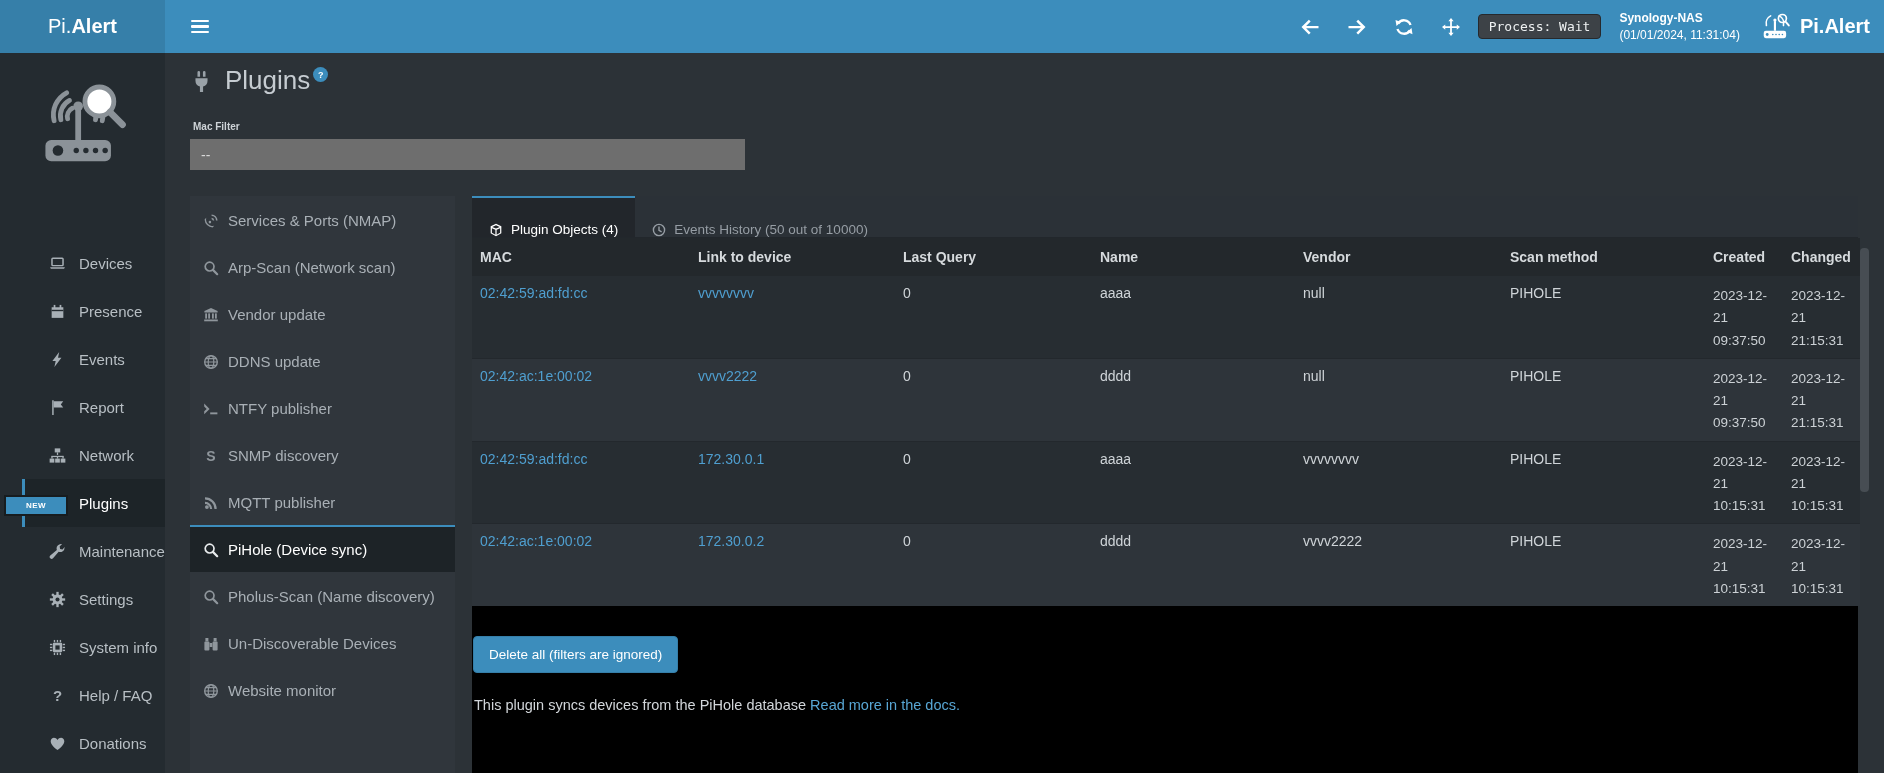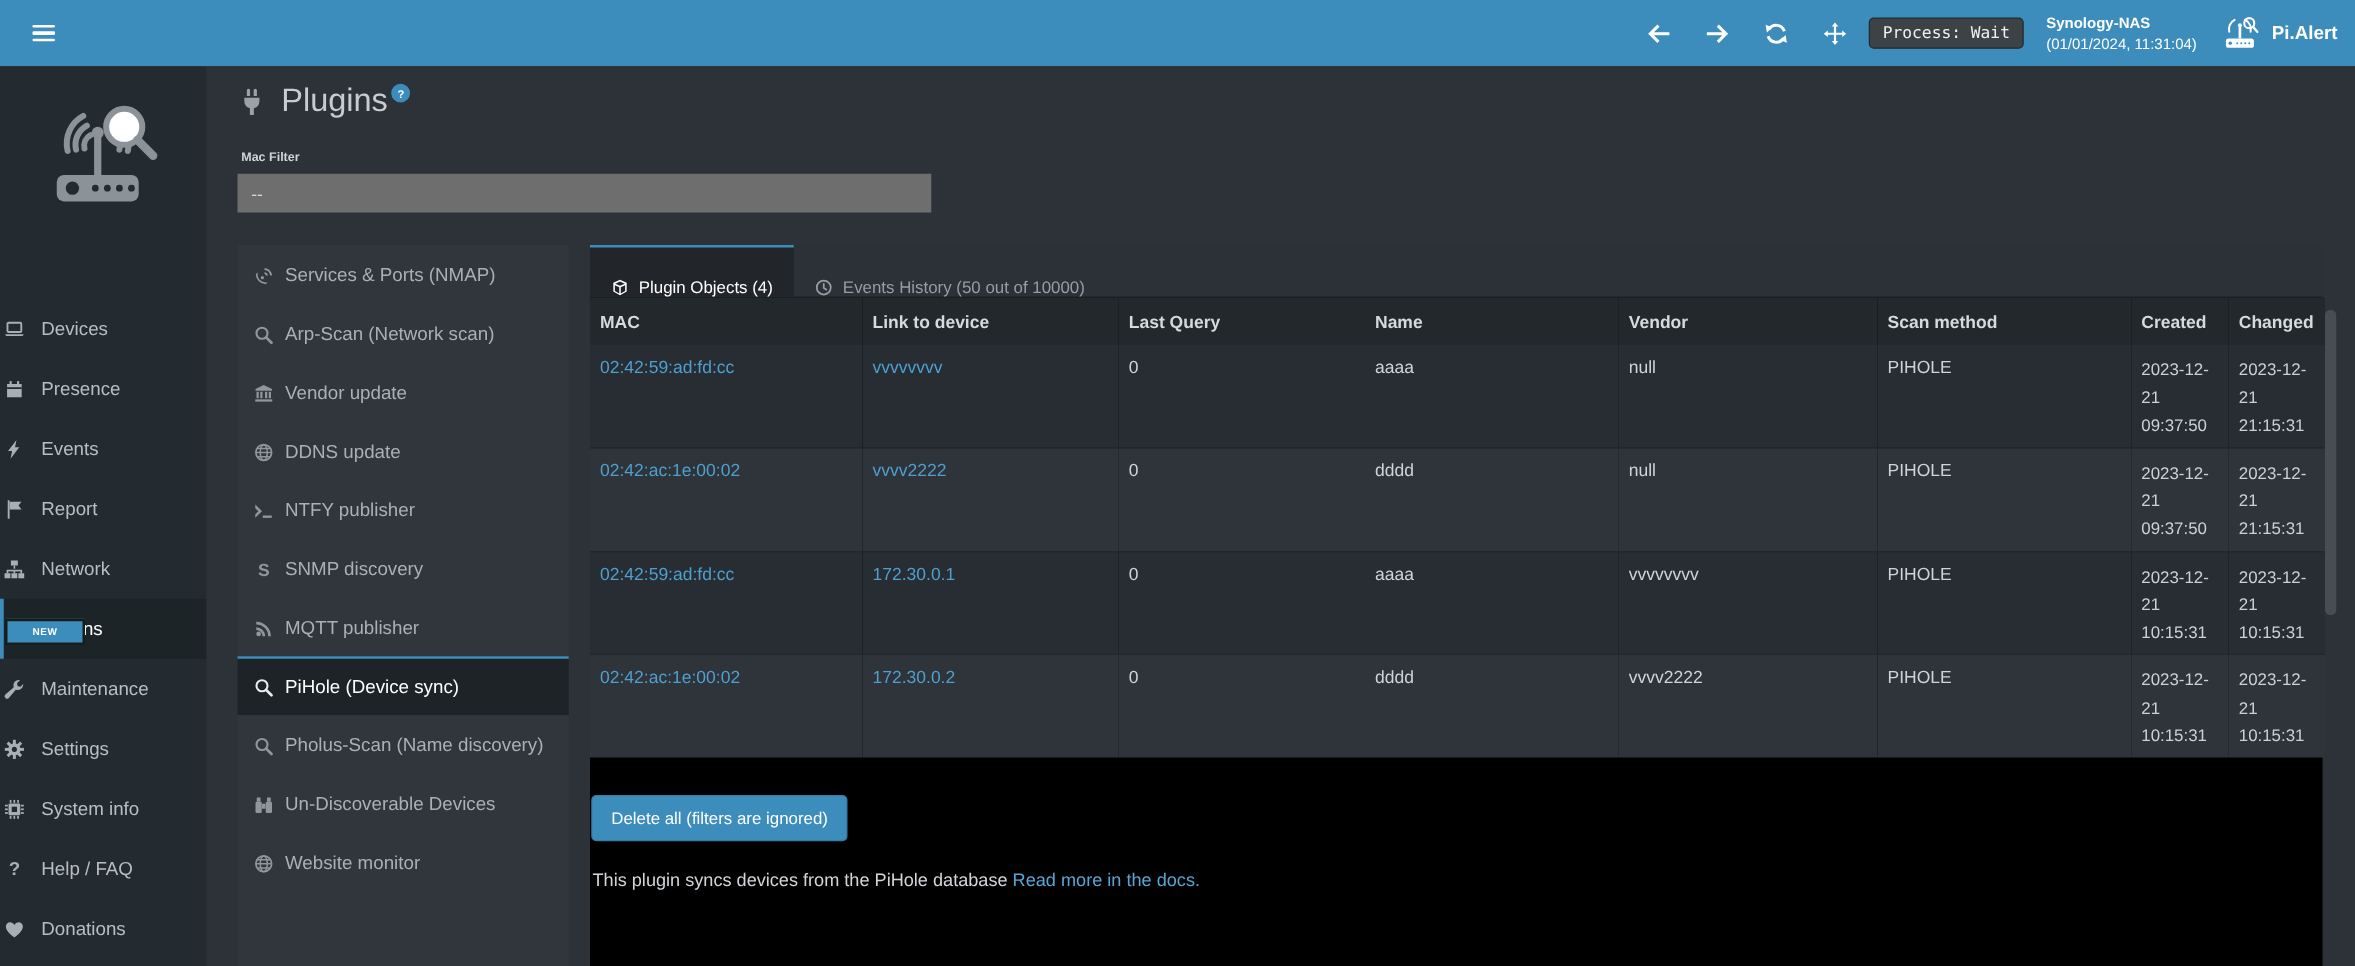--- a/index.html
+++ b/index.html
@@ -16,28 +16,28 @@
   .hamburger{ background:none; border:none; cursor:pointer; padding:4px; }
   .hamburger span{ display:block; width:18px; height:2.5px; background:#fff; margin:3px 0; border-radius:1px;}
   .top-right{ margin-left:auto; display:flex; align-items:center; }
   .tb-icon{ width:20px; height:20px; margin-left:27px; color:#fff; display:inline-flex; cursor:pointer; }
   .tb-icon svg{ width:100%; height:100%; }
   .proc-badge{ margin-left:17px; font-family:"DejaVu Sans Mono", monospace; font-size:13px;
                background:#3d4247; border:1px solid #26292d; color:#eef1f2; padding:4px 10px; border-radius:4px; white-space:nowrap;}
   .host{ margin-left:18px; font-size:12px; line-height:1.4; color:#fff; white-space:nowrap;}
   .host .hn{ font-weight:700; }
   .mini-router{ width:32px; height:27px; margin-left:20px; display:inline-flex;}
-  .applabel{ margin-left:8px; font-weight:700; font-size:15px; }
+  .applabel{ margin-left:8px; font-weight:700; font-size:20px; }
   
   .body-row{ flex:1; display:flex; min-height:0; }
   .sidebar{ width:165px; flex:0 0 165px; background:#242b30; position:relative; }
   .logo-wrap{ padding-top:26px; height:155px; display:flex; justify-content:center; }
   .side-menu{ margin-top:31px; }
-  .side-item{ display:flex; align-items:center; height:48px; color:#b8bfc4;
-              font-size:15px; cursor:pointer; border-left:3px solid transparent; }
+  .side-item{ display:flex; align-items:center; height:48px; padding-left:24px; color:#b8bfc4;
+              font-size:15px; cursor:pointer; border-left:3px solid transparent;margin-left:22px; }
   .side-item .icon{ width:17px; height:17px; margin-right:13px; color:#a8b0b6; flex:0 0 17px; display:inline-flex;}
   .side-item .icon svg{ width:100%; height:100%; }
   .side-item .ticon{ width:17px; margin-right:13px; font-weight:700; font-size:15px; color:#a8b0b6; text-align:center;}
   .side-item.active{ background:#1d2428; color:#fff; border-left-color:#3c8dbc; }
   .side-item.active .icon{ color:#e4e8eb; }
   .new-badge{ position:absolute; left:4px; top:442px; background:#3c8dbc; color:#fff; font-size:8px;
               font-weight:700; letter-spacing:.4px; padding:4px 20px; border:2px solid #171c1f; z-index:3;}
   
   .content{ flex:1; min-width:0; background:#2c3237; padding:12px 0 0 25px; display:flex; flex-direction:column;}
   .page-header{ display:flex; align-items:flex-start; height:42px; }
@@ -81,20 +81,24 @@
   .note{ margin:24px 0 0 2px; font-size:14.5px; color:#d2d6da; }
   .note a{ color:#58a6d4; text-decoration:none; cursor:pointer;margin-top:16px; }
   .vscroll{ position:absolute; right:15px; top:248px; width:9px; height:244px; background:#474d53; border-radius:4px; cursor:pointer;}
 </style>
 </head>
 <body>
 
 <div class="app">
 
   <header class="topbar">
+    <div class="brand">
+        <span>Pi.</span>
+        <b>Alert</b>
+      </div>
     <div class="topbar-main">
       <button class="hamburger" aria-label="menu">
           <span></span>
           <span></span>
           <span></span>
         </button>
       <div class="top-right">
         <span class="tb-icon">
           <svg viewBox="0 0 16 16" fill="currentColor">
               <path d="M14.8 7.1H4.9l3.6-3.6L7.1 2.1 1.2 8l5.9 5.9 1.4-1.4L4.9 8.9h9.9z"></path>

